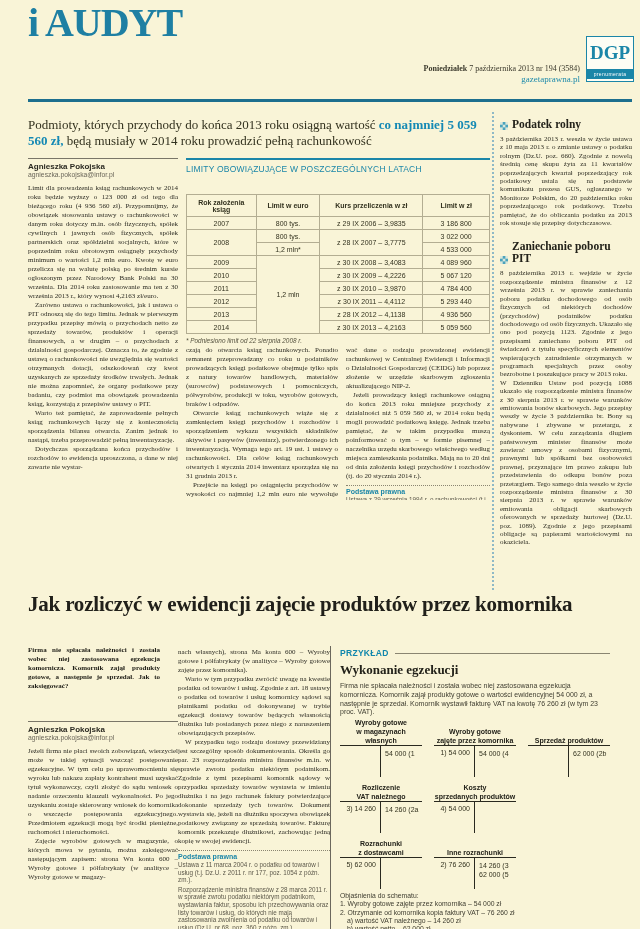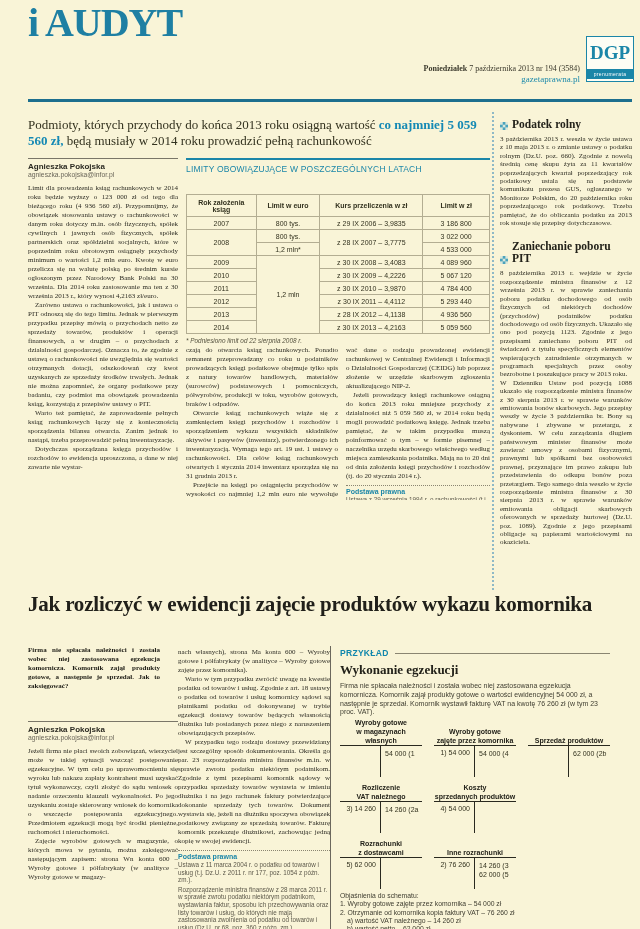--- a/index.html
+++ b/index.html
@@ -102,21 +102,21 @@
 
   <div class="art-grid">
     <div class="col col1">
       <div class="author-block">
         <div class="author">Agnieszka Pokojska</div>
         <div class="email">agnieszka.pokojska@infor.pl</div>
       </div>
       <p>Limit dla prowadzenia ksiąg rachunkowych w 2014 roku będzie wyższy o 123 000 zł od tego dla bieżącego roku (4 936 560 zł). Przypomnijmy, że obowiązek stosowania ustawy o rachunkowości w danym roku dotyczy m.in. osób fizycznych, spółek cywilnych i jawnych osób fizycznych, spółek partnerskich oraz spółdzielni socjalnych, które w poprzednim roku obrotowym osiągnęły przychody minimum o wartości 1,2 mln euro. Kwotę w euro przelicza się na walutę polską po średnim kursie ogłoszonym przez Narodowy Bank Polski na 30 września. Dla 2014 roku zastosowanie ma ten z 30 września 2013 r., który wynosi 4,2163 zł/euro.</p>
       <p>Zarówno ustawa o rachunkowości, jak i ustawa o PIT odnoszą się do tego limitu. Jednak w pierwszym przypadku przepisy mówią o przychodach netto ze sprzedaży towarów, produktów i operacji finansowych, a w drugim – o przychodach z działalności gospodarczej. Oznacza to, że zgodnie z ustawą o rachunkowości nie uwzględnia się wartości otrzymanych dotacji, odszkodowań czy kwot uzyskanych ze sprzedaży środków trwałych. Jednak nie można zapomnieć, że organy podatkowe przy badaniu, czy podmiot ma obowiązek prowadzenia ksiąg, korzystają z przepisów ustawy o PIT.</p>
       <p>Warto też pamiętać, że zaprowadzenie pełnych ksiąg rachunkowych łączy się z koniecznością sporządzenia bilansu otwarcia. Zanim jednak to nastąpi, trzeba przeprowadzić pełną inwentaryzację.</p>
-      <p>Dotychczas sporządzana księga przychodów i rozchodów to ewidencja uproszczona, a dane w niej zawarte nie wystar-</p>
+      <p>Dotychczas sporządzana końca przychodów i rozchodów to ewidencja uproszczona, a dane w niej zawarte nie wystar-</p>
     </div>
 
     <div class="table-block">
       <div class="table-title">LIMITY OBOWIĄZUJĄCE W POSZCZEGÓLNYCH LATACH</div>
       <table class="limits">
         <colgroup>
             <col style="width:23%">
             <col style="width:21%">
             <col style="width:34%">
             <col style="width:22%">
@@ -217,21 +217,21 @@
     </h3>
     <p>8 października 2013 r. wejdzie w życie rozporządzenie ministra finansów z 12 września 2013 r. w sprawie zaniechania poboru podatku dochodowego od osób fizycznych od niektórych dochodów (przychodów) podatników podatku dochodowego od osób fizycznych. Ukazało się ono pod pozycją 1123. Zgodnie z jego przepisami zaniechano poboru PIT od świadczeń z tytułu specyficznych elementów wspierających zatrudnienie otrzymanych w programach specjalnych przez osoby bezrobotne i poszukujące pracy w 2013 roku.</p>
   </div>
 
   <div class="flesz-item">
     <p>W Dzienniku Ustaw pod pozycją 1088 ukazało się rozporządzenie ministra finansów z 30 sierpnia 2013 r. w sprawie warunków emitowania bonów skarbowych. Jego przepisy weszły w życie 3 października br. Bony są nabywane i zbywane w przetargu, z dyskontem. W celu zarządzania długiem państwowym minister finansów może zawierać umowy z osobami fizycznymi, prawnymi lub spółkami bez osobowości prawnej, przyznające im prawo zakupu lub przedstawienia do odkupu bonów poza przetargiem. Tego samego dnia weszło w życie rozporządzenie ministra finansów z 30 sierpnia 2013 r. w sprawie warunków emitowania obligacji skarbowych oferowanych w sprzedaży hurtowej (Dz.U. poz. 1089). Zgodnie z jego przepisami obligacje są papierami wartościowymi na okaziciela.</p>
 
   </div>
 </aside>
 
-<h2 id="second-headline">Jak rozliczyć w ewidencji zajęcie produktów wykazu komornika</h2>
+<h2 id="second-headline">Jak rozliczyć w ewidencji zajęcie produktów przez komornika</h2>
 
 <div id="second-section">
   <div class="col">
     <p class="question">Firma nie spłacała należności i została wobec niej zastosowana egzekucja komornicza. Komornik zajął produkty gotowe, a następnie je sprzedał. Jak to zaksięgować?</p>
     <div class="author-block q-author">
       <div class="author">Agnieszka Pokojska</div>
       <div class="email">agnieszka.pokojska@infor.pl</div>
     </div>
     <p>Jeżeli firma nie płaci swoich zobowiązań, wierzyciel może w takiej sytuacji wszcząć postępowanie egzekucyjne. W tym celu po uprawomocnieniu się wyroku lub nakazu zapłaty kontrahent musi uzyskać tytuł wykonawczy, czyli złożyć do sądu wniosek o nadanie orzeczeniu klauzuli wykonalności. Po jego uzyskaniu zostaje skierowany wniosek do komornika o wszczęcie postępowania egzekucyjnego. Przedmiotem egzekucji mogą być środki pieniężne, ruchomości i nieruchomości.</p>
     <p>Zajęcie wyrobów gotowych w magazynie, o których mowa w pytaniu, można zaksięgować następującym zapisem: strona Wn konta 600 – Wyroby gotowe i półfabrykaty (w analityce – Wyroby gotowe w magazy-</p>

